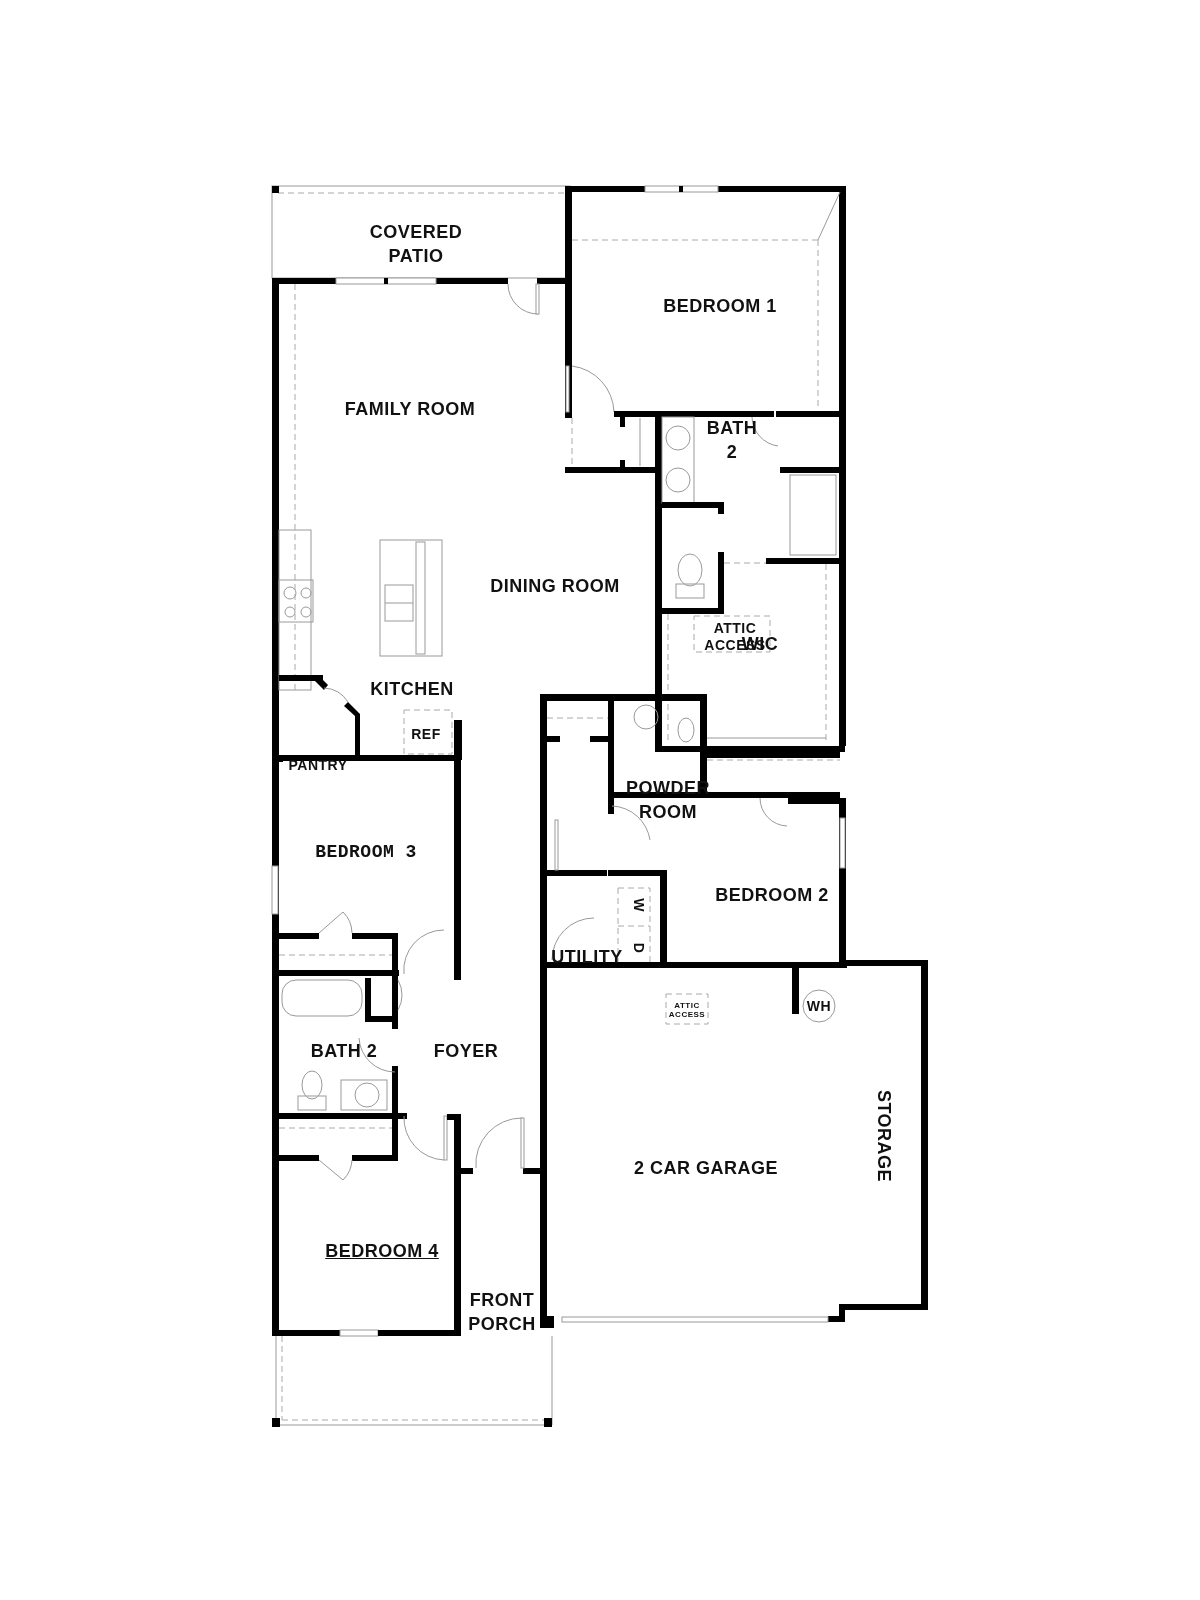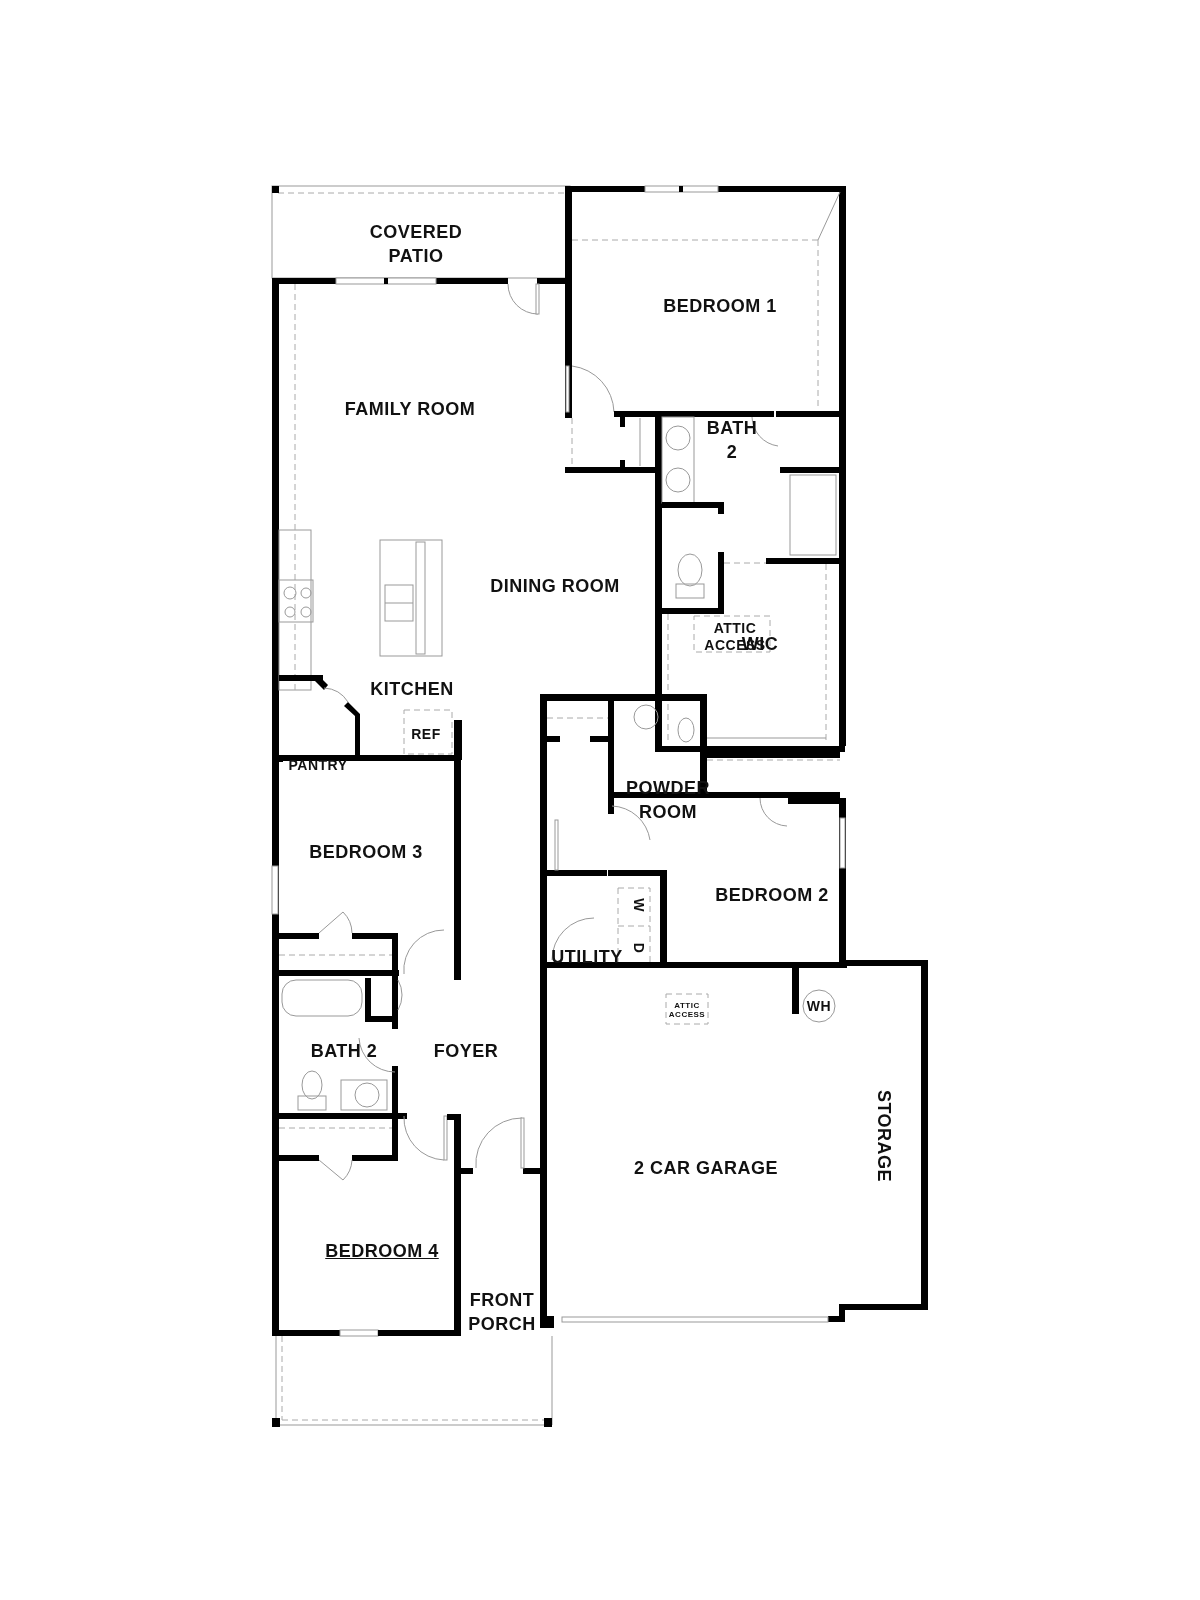--- a/index.html
+++ b/index.html
@@ -196,21 +196,21 @@
 2</div>
 <div class="label" style="left:555px;top:586px;">DINING ROOM</div>
 <div class="label" style="left:412px;top:689px;">KITCHEN</div>
 <div class="label small" style="left:318px;top:753px;margin-top:12px;">PANTRY</div>
 <div class="label small" style="left:426px;top:734px;">REF</div>
 <div class="label" style="left:760px;top:644px;">WIC</div>
 <div class="label small" style="left:735px;top:637px;">ATTIC
 ACCESS</div>
 <div class="label" style="left:656px;top:800px;margin-left:12px;">POWDER
 ROOM</div>
-<div class="label" style="left:366px;top:852px;">BEDROOM 3</div>
+<div class="label" style="left:366px;top:852px;font-family:Liberation Mono, monospace;">BEDROOM 3</div>
 <div class="label" style="left:756px;top:895px;margin-left:16px;">BEDROOM 2</div>
 <div class="label" style="left:587px;top:929px;margin-top:28px;">UTILITY</div>
 <div class="label small vert" style="left:638px;top:905px;">W</div>
 <div class="label small vert" style="left:638px;top:948px;">D</div>
 <div class="label tiny" style="left:687px;top:1010px;">ATTIC
 ACCESS</div>
 <div class="label small" style="left:819px;top:1006px;">WH</div>
 <div class="label" style="left:344px;top:1051px;">BATH 2</div>
 <div class="label" style="left:466px;top:1051px;">FOYER</div>
 <div class="label" style="left:706px;top:1168px;">2 CAR GARAGE</div>

